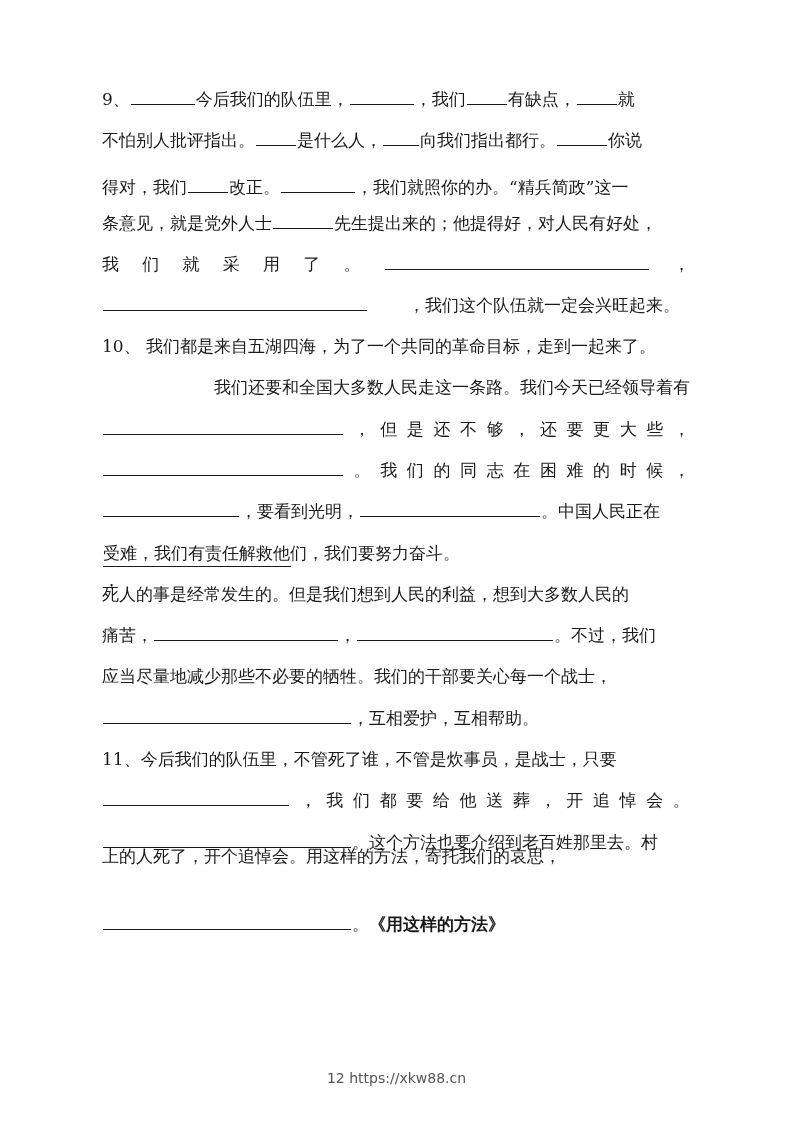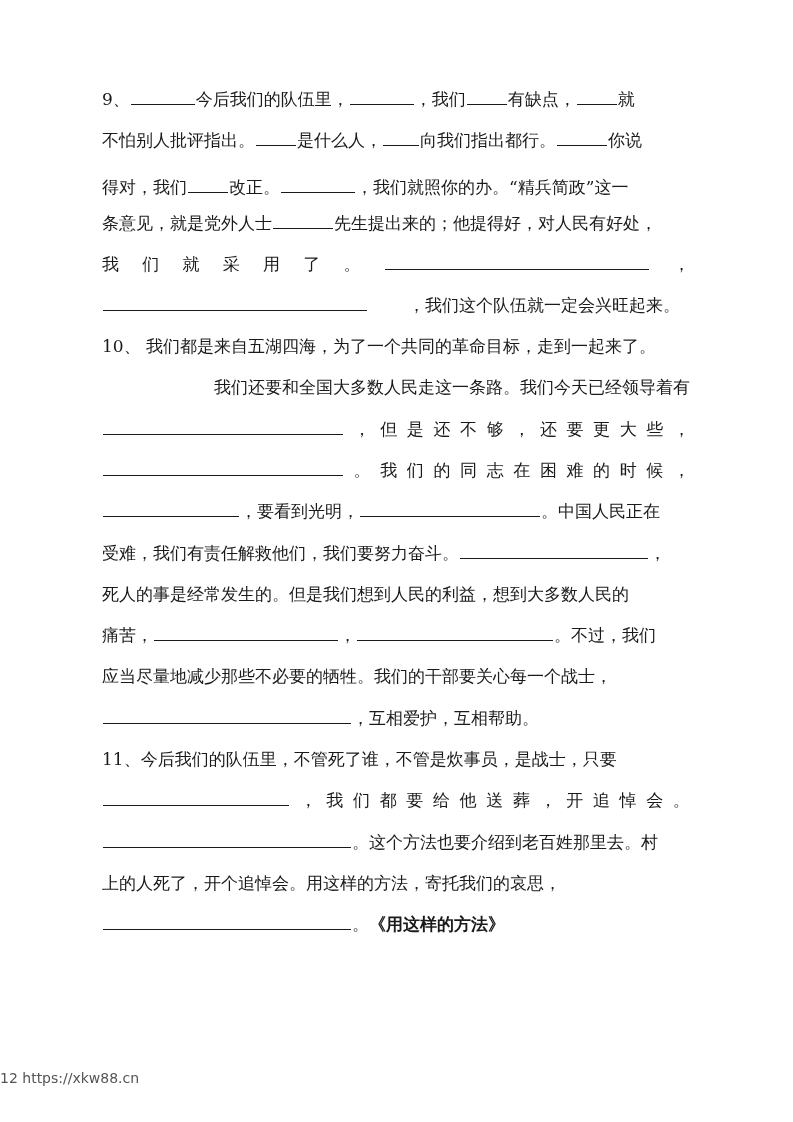--- a/index.html
+++ b/index.html
@@ -5,21 +5,21 @@
   html, body { margin: 0; padding: 0; background: #ffffff; }
   body { width: 793px; height: 1122px; position: relative; overflow: hidden;
          font-family: "DejaVu Serif", "Liberation Serif", serif; color: #1a1a1a; }
   .page { position: absolute; left: 0; top: 0; width: 793px; height: 1122px; background: #fff; }
   .line { position: absolute; left: 102px; width: 588px; height: 26px; font-size: 17px; line-height: 26px;
           white-space: nowrap; display: flex; align-items: baseline; }
   .line.justify { justify-content: space-between; }
   .seg { display: inline-block; }
   .blank { display: inline-block; border-bottom: 1px solid #1a1a1a; height: 18px; vertical-align: baseline; margin: 0 1px; }
   .bold { font-weight: bold; }
-  .footer { position: absolute; top: 1070px; left: 0; width: 793px; text-align: left;
+  .footer { position: absolute; top: 1070px; left: 0; width: 793px; text-align: center;
             font-family: "DejaVu Sans", "Liberation Sans", sans-serif; font-size: 14px; color: #555; }
 </style>
 </head>
 <body>
 
 <div class="page">
   <div id="content">
       <div>
         <div class="line" style="top: 86px;">
           <span class="seg">9、</span>
@@ -107,21 +107,21 @@
           <span class="seg">时</span>
           <span class="seg">候</span>
           <span class="seg">，</span>
         </div>
         <div class="line" style="top: 498px;">
           <span class="blank" style="width: 136px;"></span>
           <span class="seg">，要看到光明，</span>
           <span class="blank" style="width: 180px;"></span>
           <span class="seg">。中国人民正在</span>
         </div>
-        <div class="line" style="top: 540px;">
+        <div class="line" style="top: 540px; flex-direction: column;">
           <span class="seg">受难，我们有责任解救他们，我们要努力奋斗。</span>
           <span class="blank" style="width: 188px;"></span>
           <span class="seg">，</span>
         </div>
         <div class="line" style="top: 581px;">
           <span class="seg">死人的事是经常发生的。但是我们想到人民的利益，想到大多数人民的</span>
         </div>
         <div class="line" style="top: 622px;">
           <span class="seg">痛苦，</span>
           <span class="blank" style="width: 184px;"></span>
@@ -156,21 +156,21 @@
           <span class="seg">开</span>
           <span class="seg">追</span>
           <span class="seg">悼</span>
           <span class="seg">会</span>
           <span class="seg">。</span>
         </div>
         <div class="line" style="top: 829px;">
           <span class="blank" style="width: 248px;"></span>
           <span class="seg">。这个方法也要介绍到老百姓那里去。村</span>
         </div>
-        <div class="line" style="top: 870px;">
+        <div class="line" style="top: 843px;">
           <span class="seg">上的人死了，开个追悼会。用这样的方法，寄托我们的哀思，</span>
         </div>
         <div class="line" style="top: 911px;">
           <span class="blank" style="width: 248px;"></span>
           <span class="seg">。</span>
           <span class="seg bold">《用这样的方法》</span>
         </div>
       </div>
     </div>
   <div class="footer">12 https://xkw88.cn</div>

